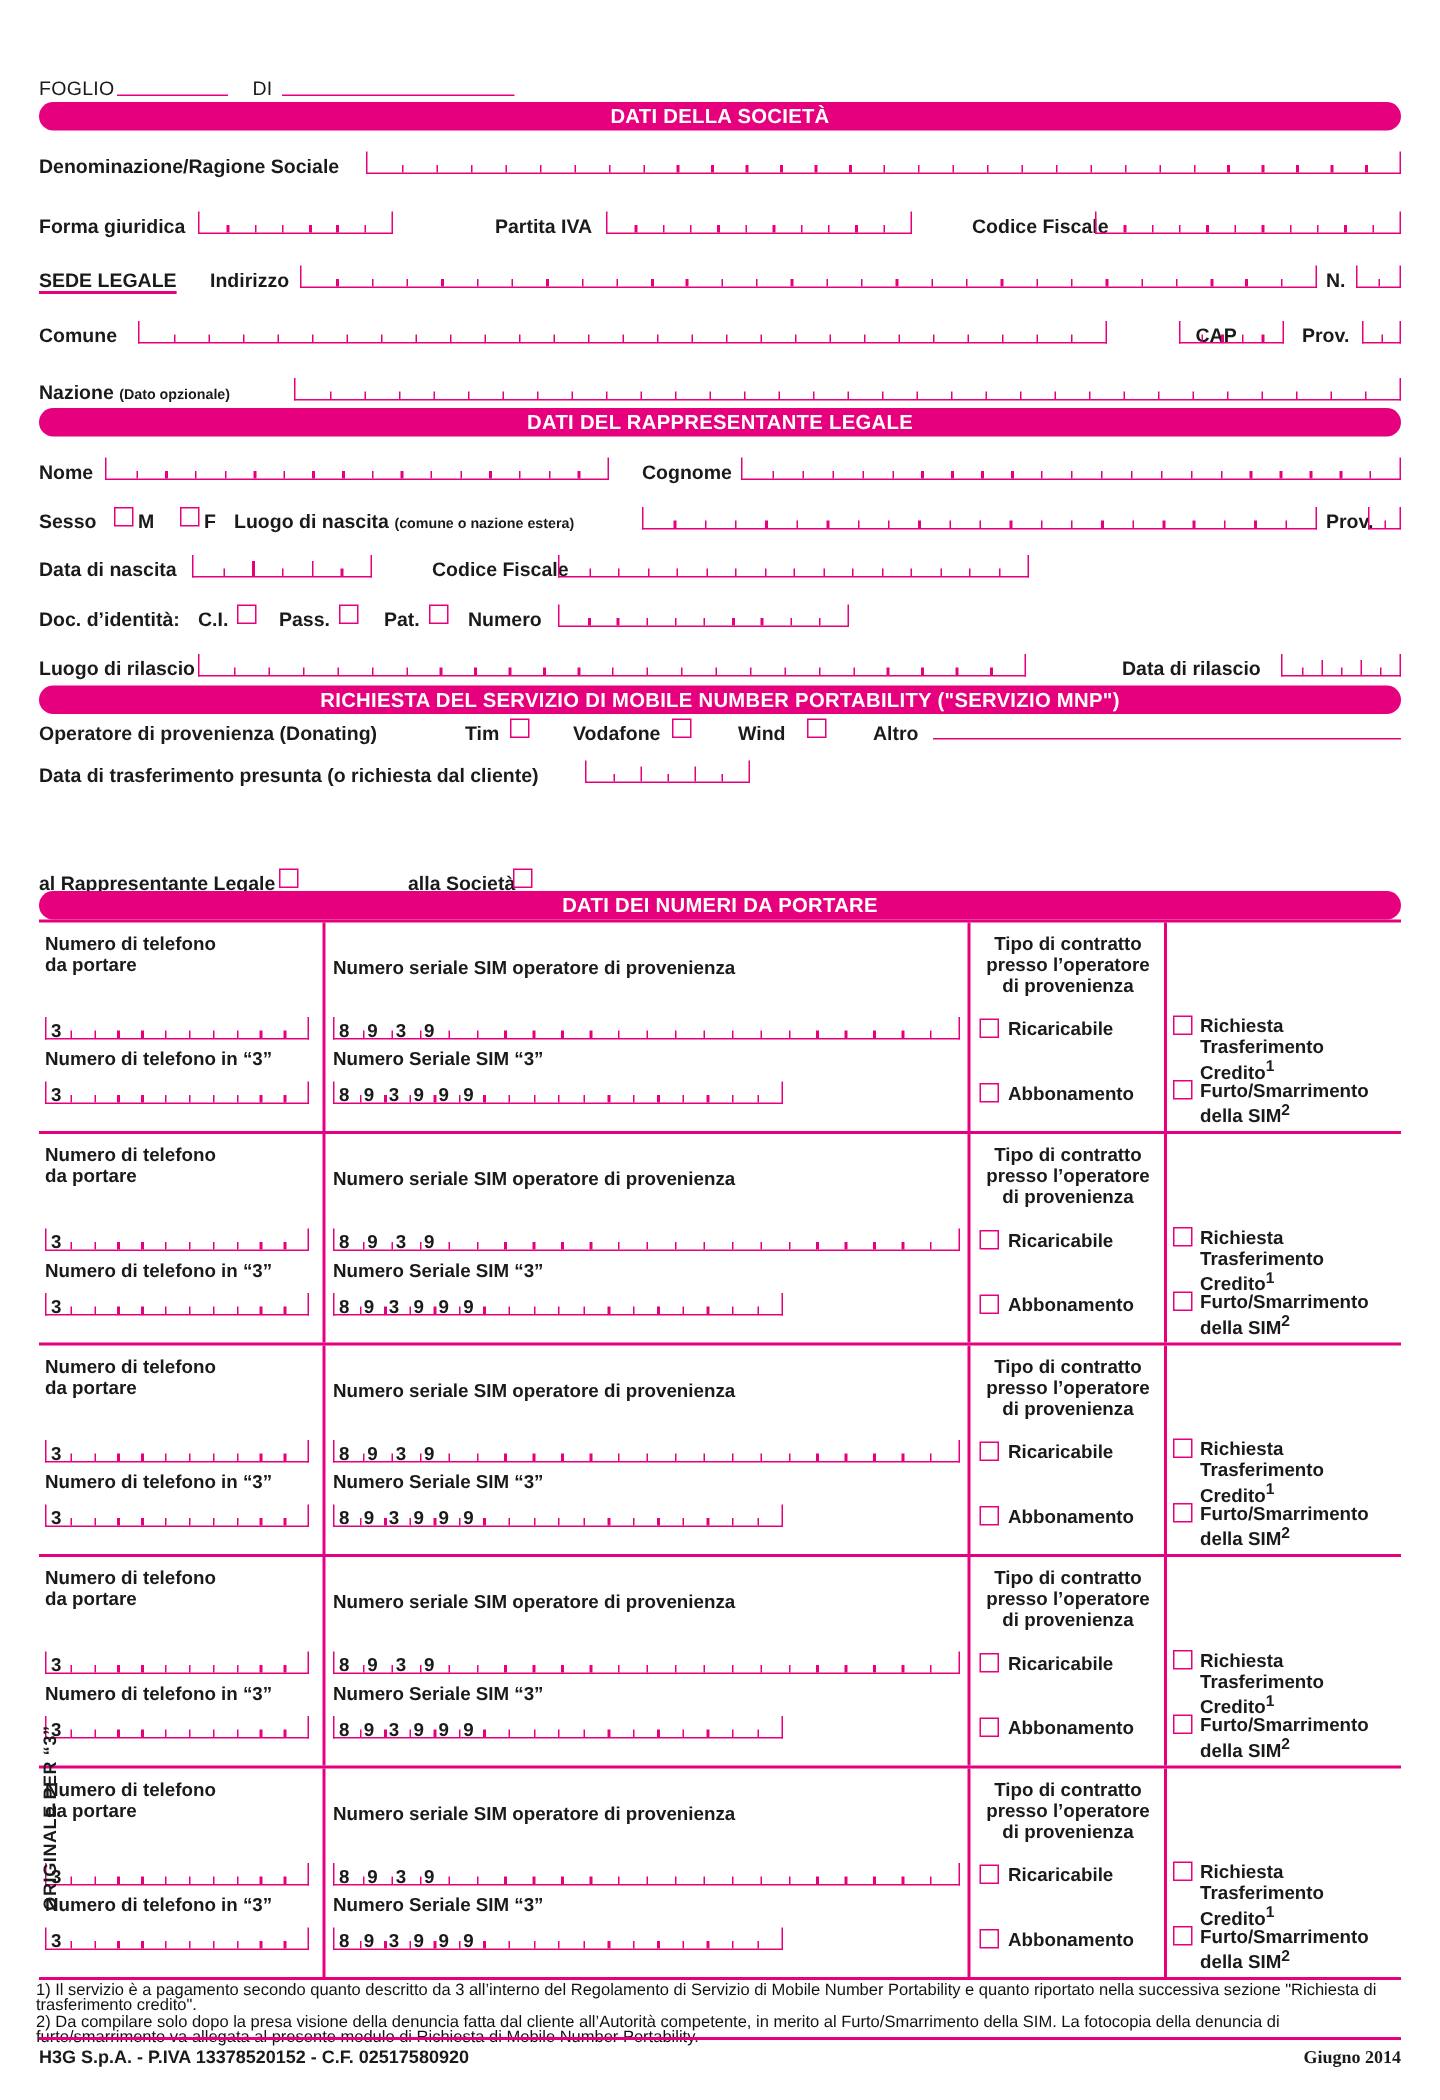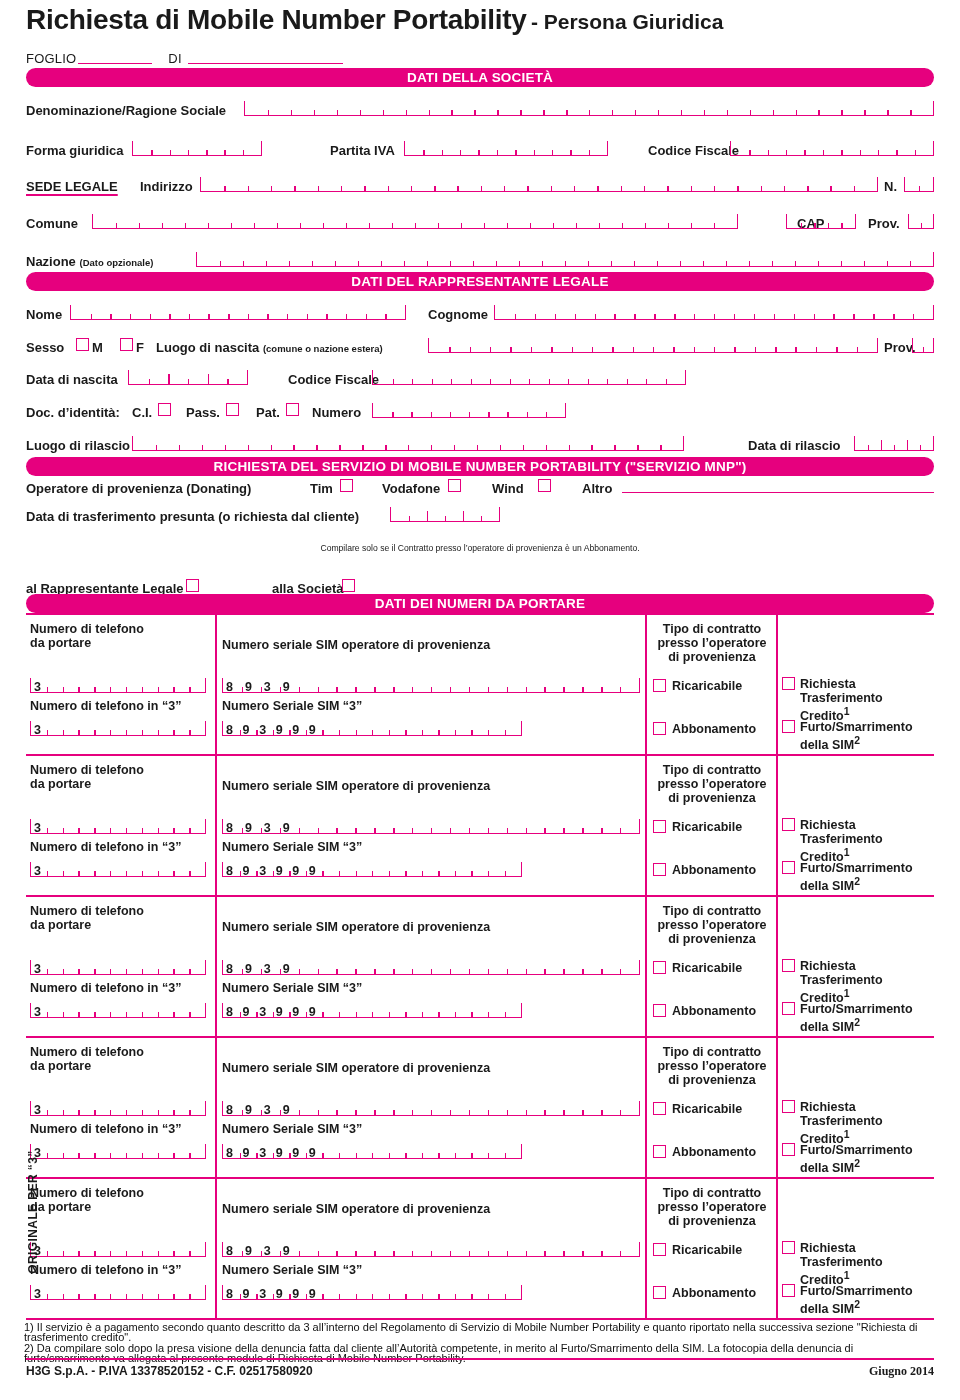--- a/index.html
+++ b/index.html
@@ -112,24 +112,20 @@
     font-size:12px; font-weight:bold; letter-spacing:0.4px;
     text-align:center;
     white-space:nowrap;
   }
 </style>
 </head>
 <body>
 
 <div class="page">
 
-  <div class="title">
-    <span class="t1">Richiesta di Mobile Number Portability</span>
-    <span class="t2">- Persona Giuridica</span>
-  </div>
 
   <div class="foglio-row">
     <span class="lbl">FOGLIO</span>
     <span class="rule" style="width:74px;margin-left:2px;"></span>
     <span class="lbl" style="margin-left:16px;">DI</span>
     <span class="rule" style="width:155px;margin-left:6px;"></span>
   </div>
 
   <div class="bar" style="top:68px;">DATI DELLA SOCIETÀ</div>
 
@@ -520,21 +516,20 @@
   <div class="lab" style="left:26px; top:509px;">Data di trasferimento presunta (o richiesta dal cliente)</div>
   <div class="comb date" style="left:390px; top:507px; width:110px;">
     <div class="cell"></div>
       <div class="cell"></div>
       <div class="cell"></div>
       <div class="cell"></div>
       <div class="cell"></div>
       <div class="cell"></div>
   </div>
 
-  <div style="position:absolute; left:26px; top:543px; width:908px; text-align:center; font-size:8.6px;">Compilare solo se il Contratto presso l’operatore di provenienza è un Abbonamento.</div>
   <div class="lab" style="left:26px; top:581px;">al Rappresentante Legale</div>
   <div class="cbx" style="left:186px; top:579px;"></div>
   <div class="lab" style="left:272px; top:581px;">alla Società</div>
   <div class="cbx" style="left:342px; top:579px;"></div>
 
   <div class="bar" style="top:594px;">DATI DEI NUMERI DA PORTARE</div>
 
   <div class="numtable" id="numtable">
       <div class="blk">
         <div class="vline v1"></div>

